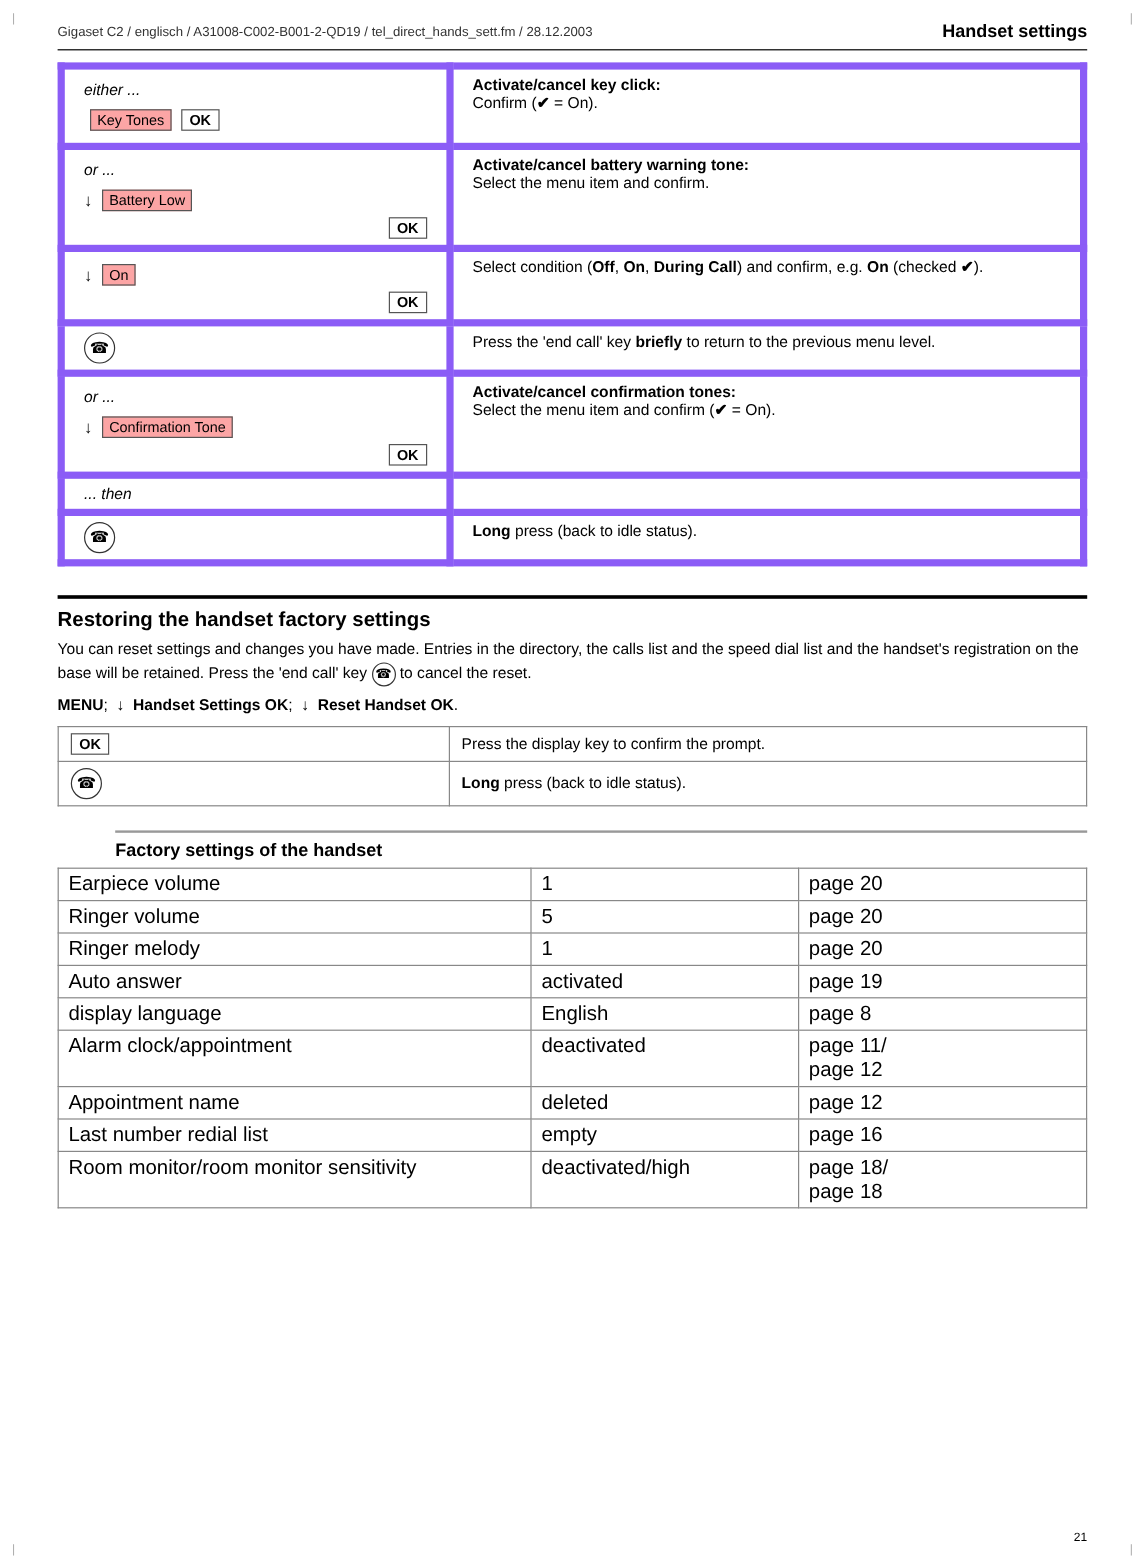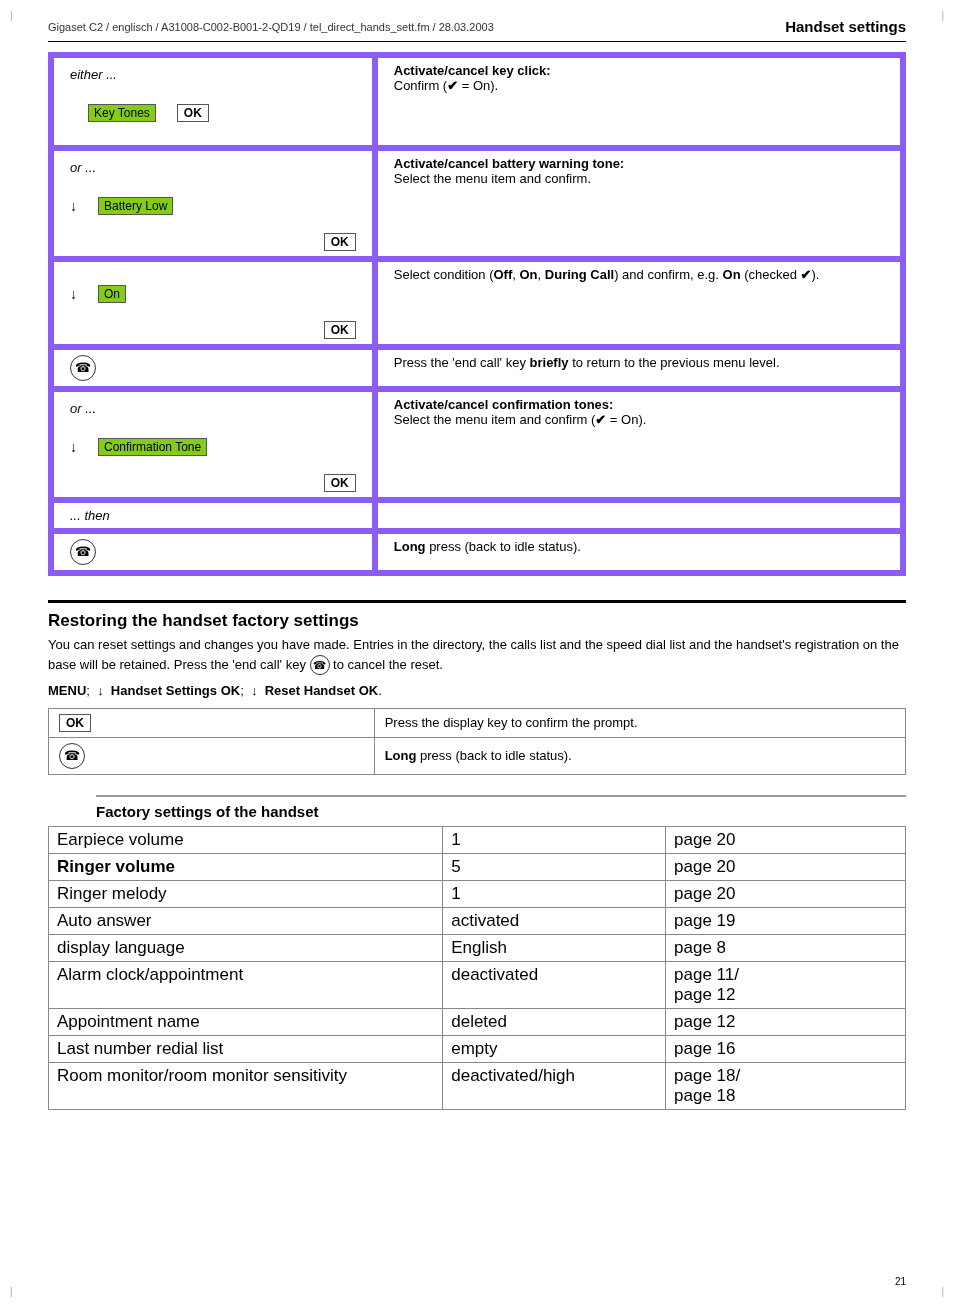--- a/index.html
+++ b/index.html
@@ -71,22 +71,22 @@
       font-size: 13px;
       padding: 4px 0;
     }
 
     
     .ui-box {
       border: 1px solid #555;
       display: inline-block;
       padding: 1px 5px;
       font-size: 12px;
-      background: #84cc16;
-      margin: 18px;
+      background: #fca5a5;
+      margin: 5px;
     }
     .ok-box {
       border: 1px solid #555;
       display: inline-block;
       padding: 1px 6px;
       font-size: 12px;
       background: #fff;
       font-weight: bold;
     }
     .down-arrow {
@@ -191,21 +191,21 @@
 <body>
 
 <div class="page">
 
   <div class="corner-mark corner-tl">|</div>
   <div class="corner-mark corner-tr">|</div>
   <div class="corner-mark corner-bl">|</div>
   <div class="corner-mark corner-br">|</div>
 
   <div class="header">
-    <span class="header-left">Gigaset C2 / englisch / A31008-C002-B001-2-QD19 / tel_direct_hands_sett.fm / 28.03.2003</span>
+    <span class="header-left">Gigaset C2 / englisch / A31008-C002-B001-2-QD19 / tel_direct_hands_sett.fm / 28.12.2003</span>
     <span class="header-right">Handset settings</span>
   </div>
 
   <table class="main-table">
 
     <tbody>
         <tr>
       <td class="left-col">
         <div class="row-label italic">either ...</div>
         <div class="ui-row">
@@ -329,21 +329,21 @@
   <div class="section-subheading">Factory settings of the handset</div>
 
   <table class="factory-table">
     <tbody id="factory-tbody">
     <tr>
           <td class="col1" style="white-space: pre-line;">Earpiece volume</td>
           <td class="col2" style="white-space: pre-line;">1</td>
           <td class="col3" style="white-space: pre-line;">page 20</td>
         </tr>
         <tr>
-          <td class="col1" style="white-space: pre-line; font-weight: bold;">Ringer volume</td>
+          <td class="col1" style="white-space: pre-line;">Ringer volume</td>
           <td class="col2" style="white-space: pre-line;">5</td>
           <td class="col3" style="white-space: pre-line;">page 20</td>
         </tr>
         <tr>
           <td class="col1" style="white-space: pre-line;">Ringer melody</td>
           <td class="col2" style="white-space: pre-line;">1</td>
           <td class="col3" style="white-space: pre-line;">page 20</td>
         </tr>
         <tr>
           <td class="col1" style="white-space: pre-line;">Auto answer</td>

